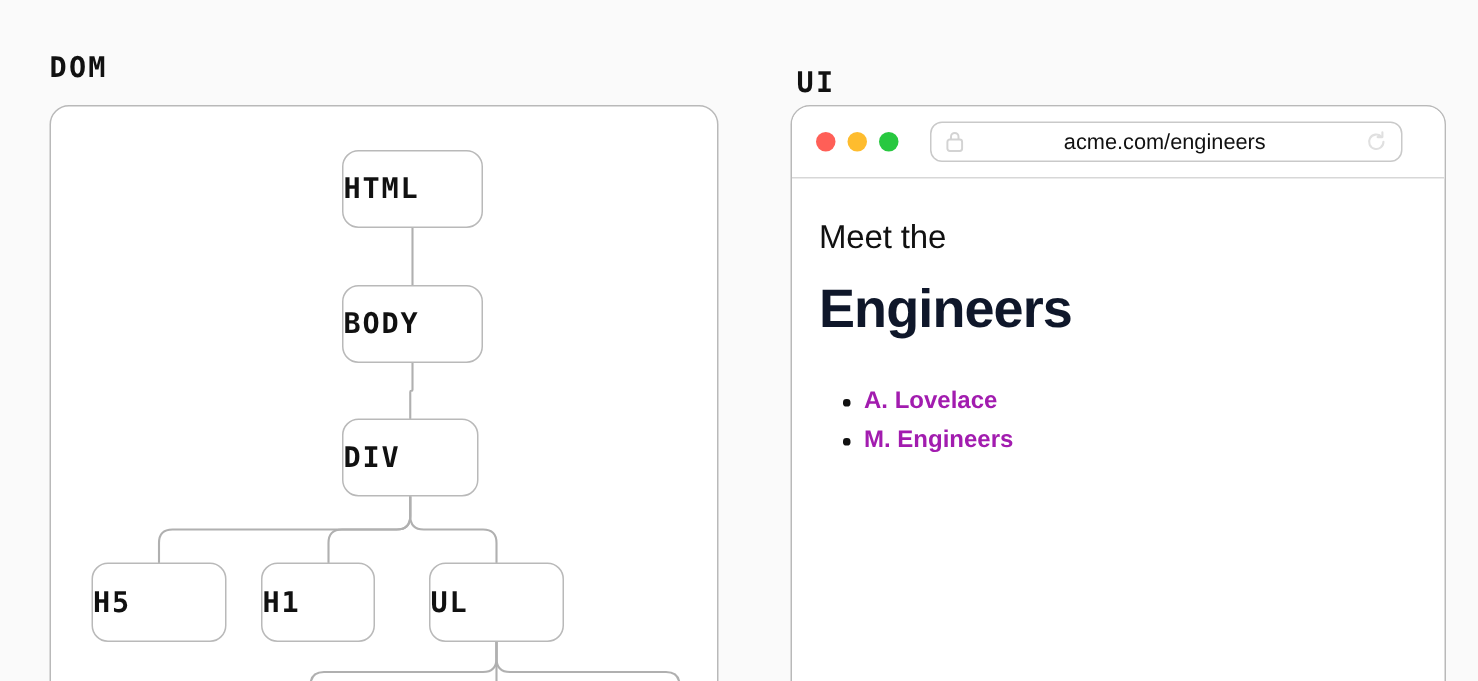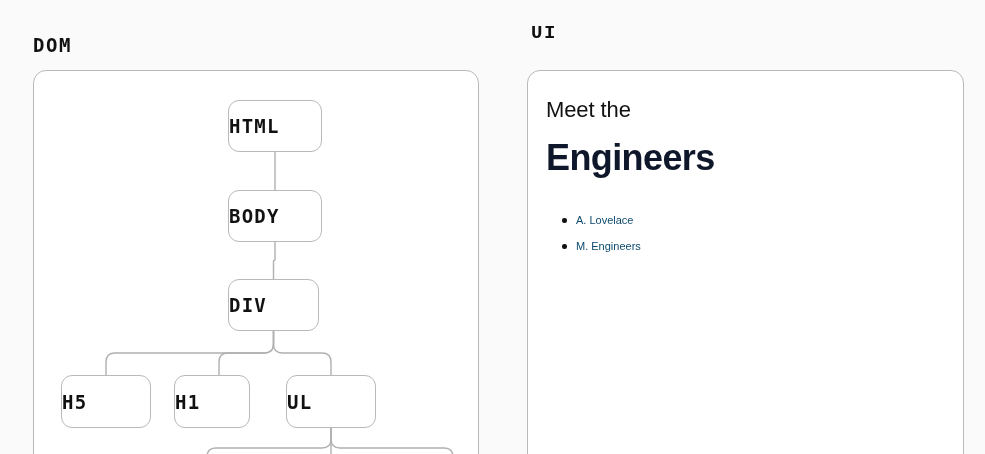--- a/index.html
+++ b/index.html
@@ -21,21 +21,21 @@
   .panel-label {
     position: absolute;
     font-family: "DejaVu Sans Mono", monospace;
     font-size: 19px;
     font-weight: 700;
     letter-spacing: 1.5px;
     color: #111111;
     white-space: nowrap;
   }
   #dom-label { left: 33px; top: 34px; text-align: right; }
-  #ui-label  { left: 531px; top: 22px; font-family: Liberation Mono, monospace; }
+  #ui-label  { left: 531px; top: 44px; }
 
   
   #dom-panel {
     position: absolute;
     left: 33px;
     top: 70px;
     width: 446px;
     height: 420px;
     background: #ffffff;
     border: 1.4px solid #b9b9b9;
@@ -128,24 +128,25 @@
     margin-top: 14px;
   }
 
   #engineer-list {
     margin-top: 28px;
     padding-left: 30px;
     list-style: none;
   }
 
   #engineer-list li {
-    font-size: 11px;
-    color: #0c4a6e;
+    font-size: 16px;
+    color: #a21caf;
     line-height: 26px;
     position: relative;
+    font-weight: bold;
   }
 
   #engineer-list li::before {
     content: "";
     position: absolute;
     left: -14px;
     top: 11px;
     width: 4.5px;
     height: 4.5px;
     border-radius: 50%;
@@ -218,20 +219,44 @@
         <span>H1</span>
       </div>
       <div class="node" style="left: 252px; top: 304px; width: 90px; height: 53px;">
         <span>UL</span>
       </div>
     </div>
 </div>
 
 <div id="browser-window">
 
+  <div id="browser-chrome">
+
+    <div class="traffic-lights">
+      <span class="dot" style="background: rgb(255, 95, 87);"></span>
+      <span class="dot" style="background: rgb(254, 188, 46);"></span>
+      <span class="dot" style="background: rgb(40, 200, 64);"></span>
+    </div>
+
+    <div id="url-pill">
+      <span class="pill-icon">
+        <svg width="13" height="15" viewBox="0 0 13 15">
+          <rect x="1.6" y="6" width="9.8" height="7.6" rx="1.6" fill="none" stroke="#d3d3d3" stroke-width="1.3"></rect>
+          <path d="M4 6 V4.1 a2.5 2.5 0 0 1 5 0 V6" fill="none" stroke="#d3d3d3" stroke-width="1.3"></path>
+        </svg>
+      </span>
+      <span id="url-text">acme.com/engineers</span>
+      <span class="pill-icon">
+        <svg width="15" height="15" viewBox="0 0 15 15">
+          <path d="M12.3 7.5a4.8 4.8 0 1 1-1.45-3.42" fill="none" stroke="#e0e0e0" stroke-width="1.4" stroke-linecap="round"></path>
+          <path d="M11.6 1.2 v3.2 h-3.2" fill="none" stroke="#e0e0e0" stroke-width="1.4" stroke-linecap="round" stroke-linejoin="round"></path>
+        </svg>
+      </span>
+    </div>
+  </div>
 
   <div id="page-content">
     <div id="heading-small">Meet the</div>
     <div id="heading-large">Engineers</div>
     <ul id="engineer-list">
         <li>A. Lovelace</li>
         <li>M. Engineers</li>
       </ul>
   </div>
 

